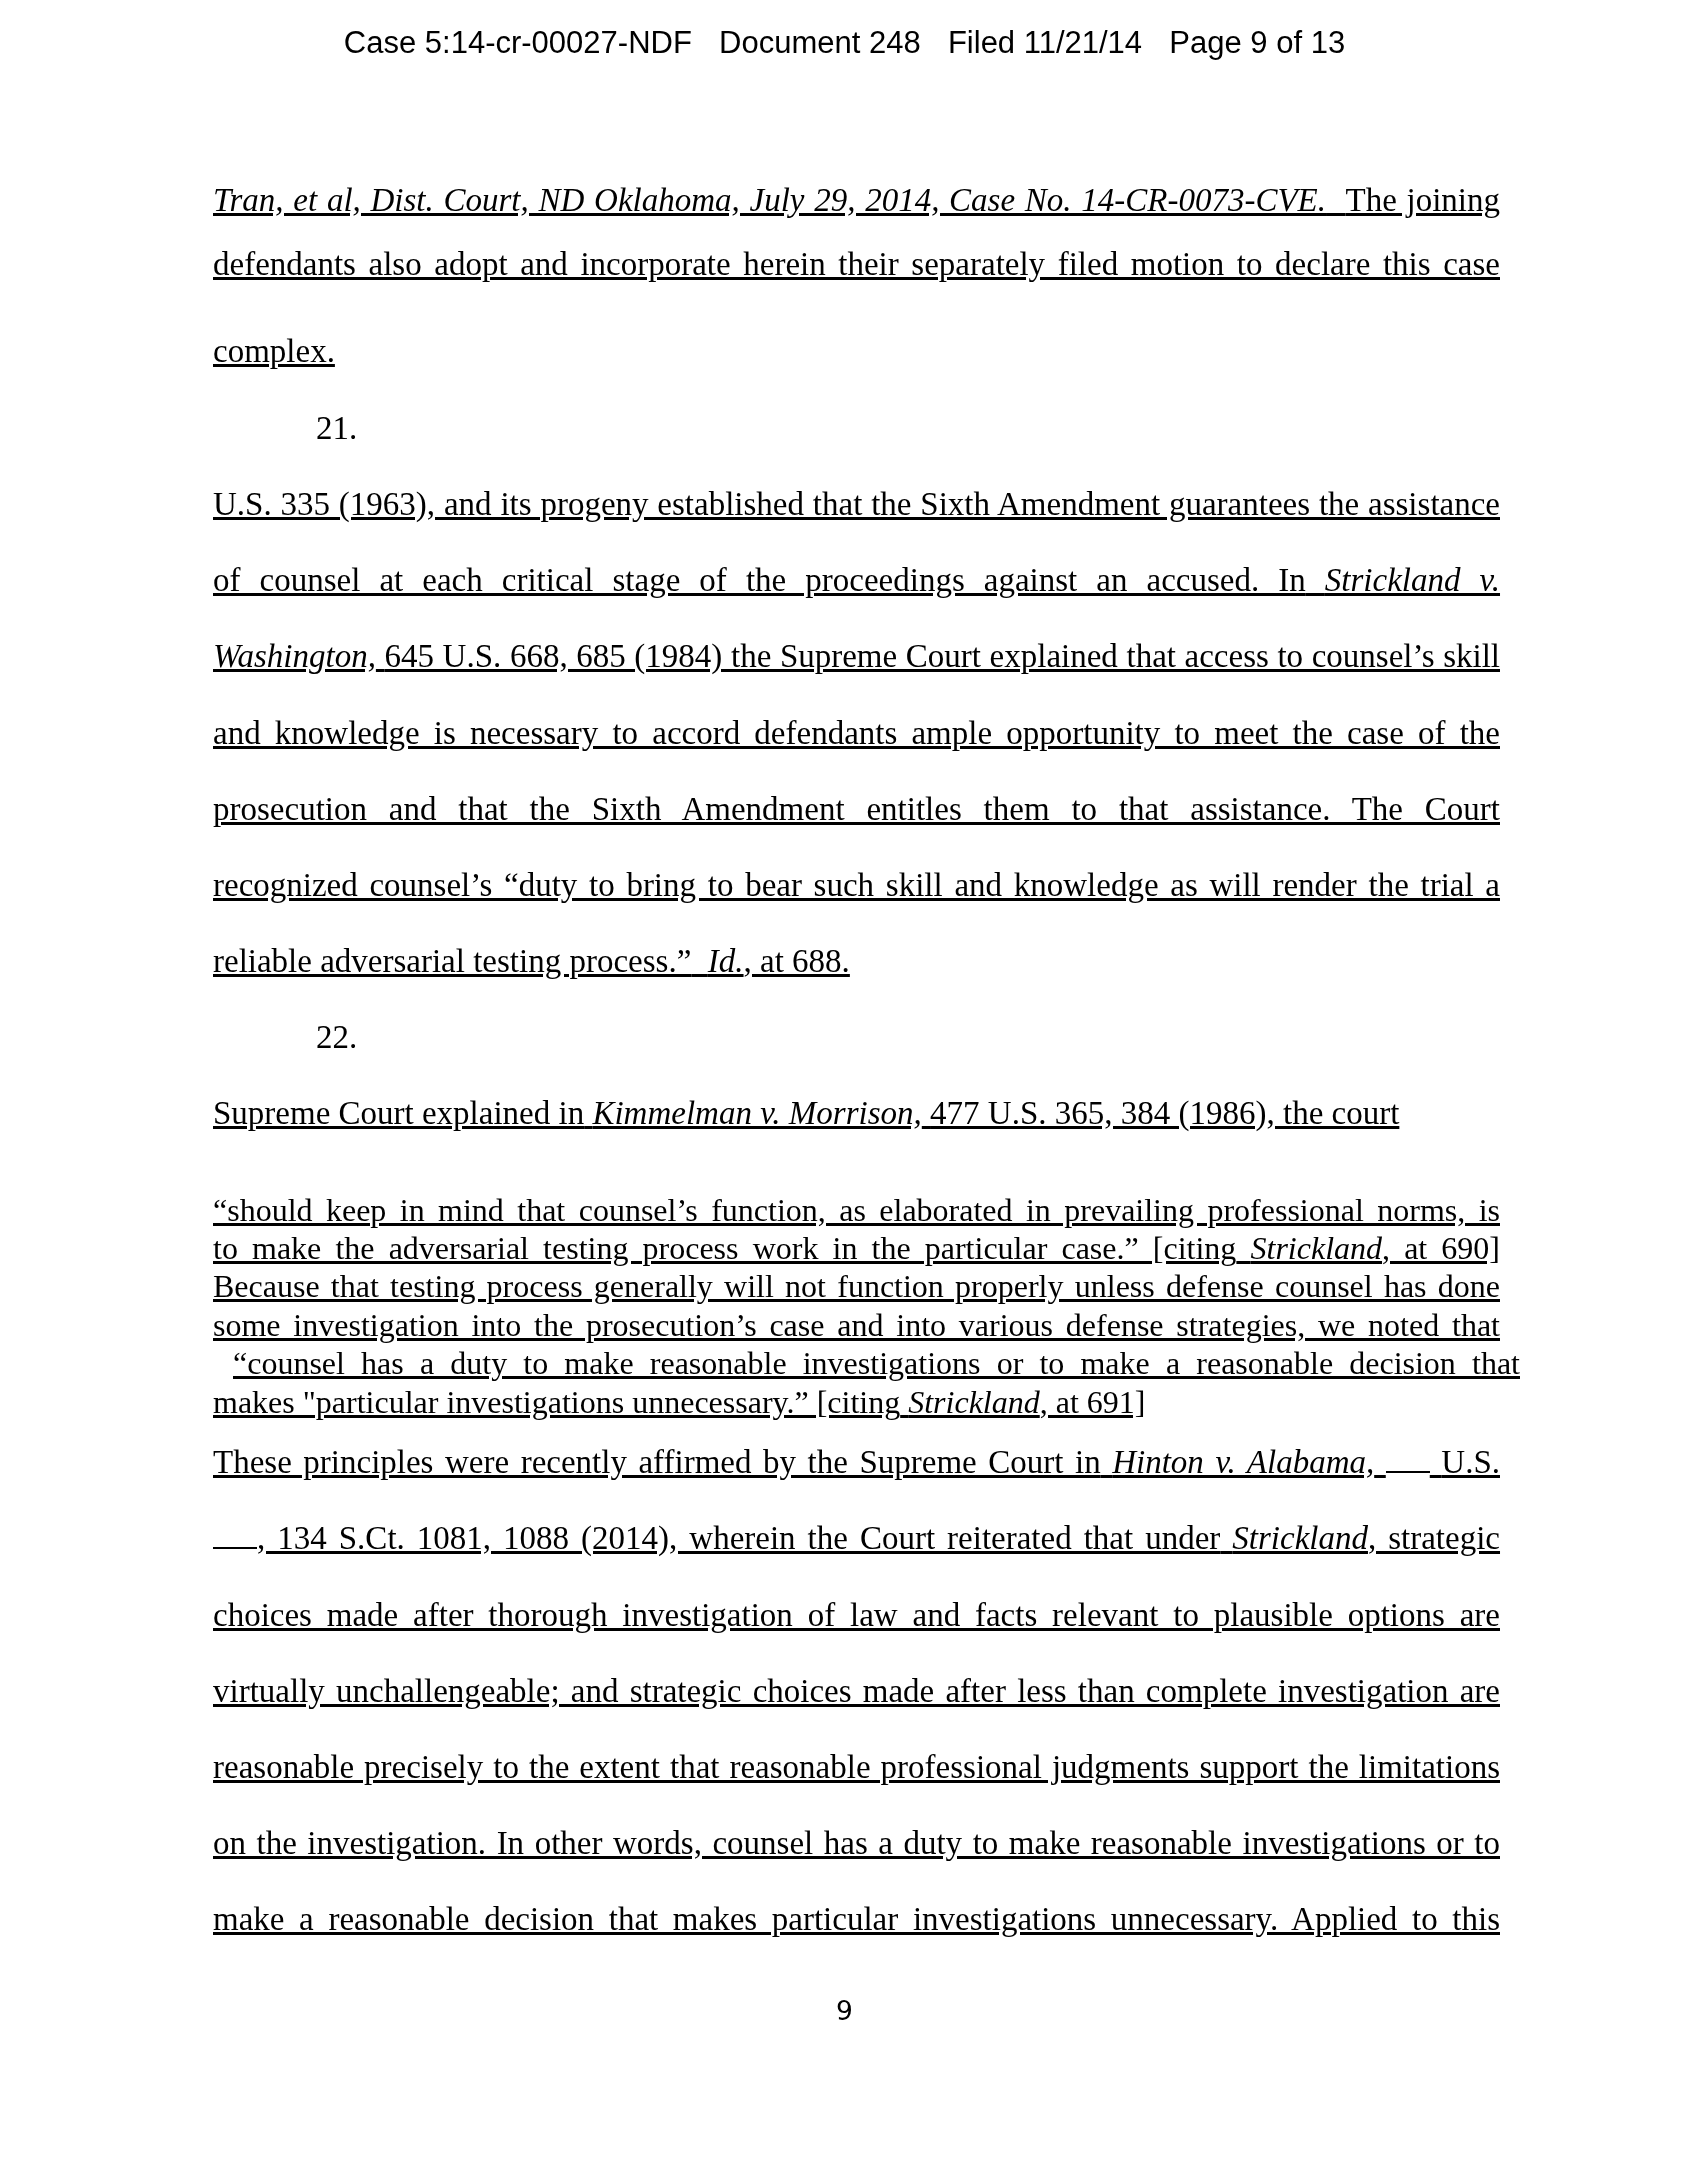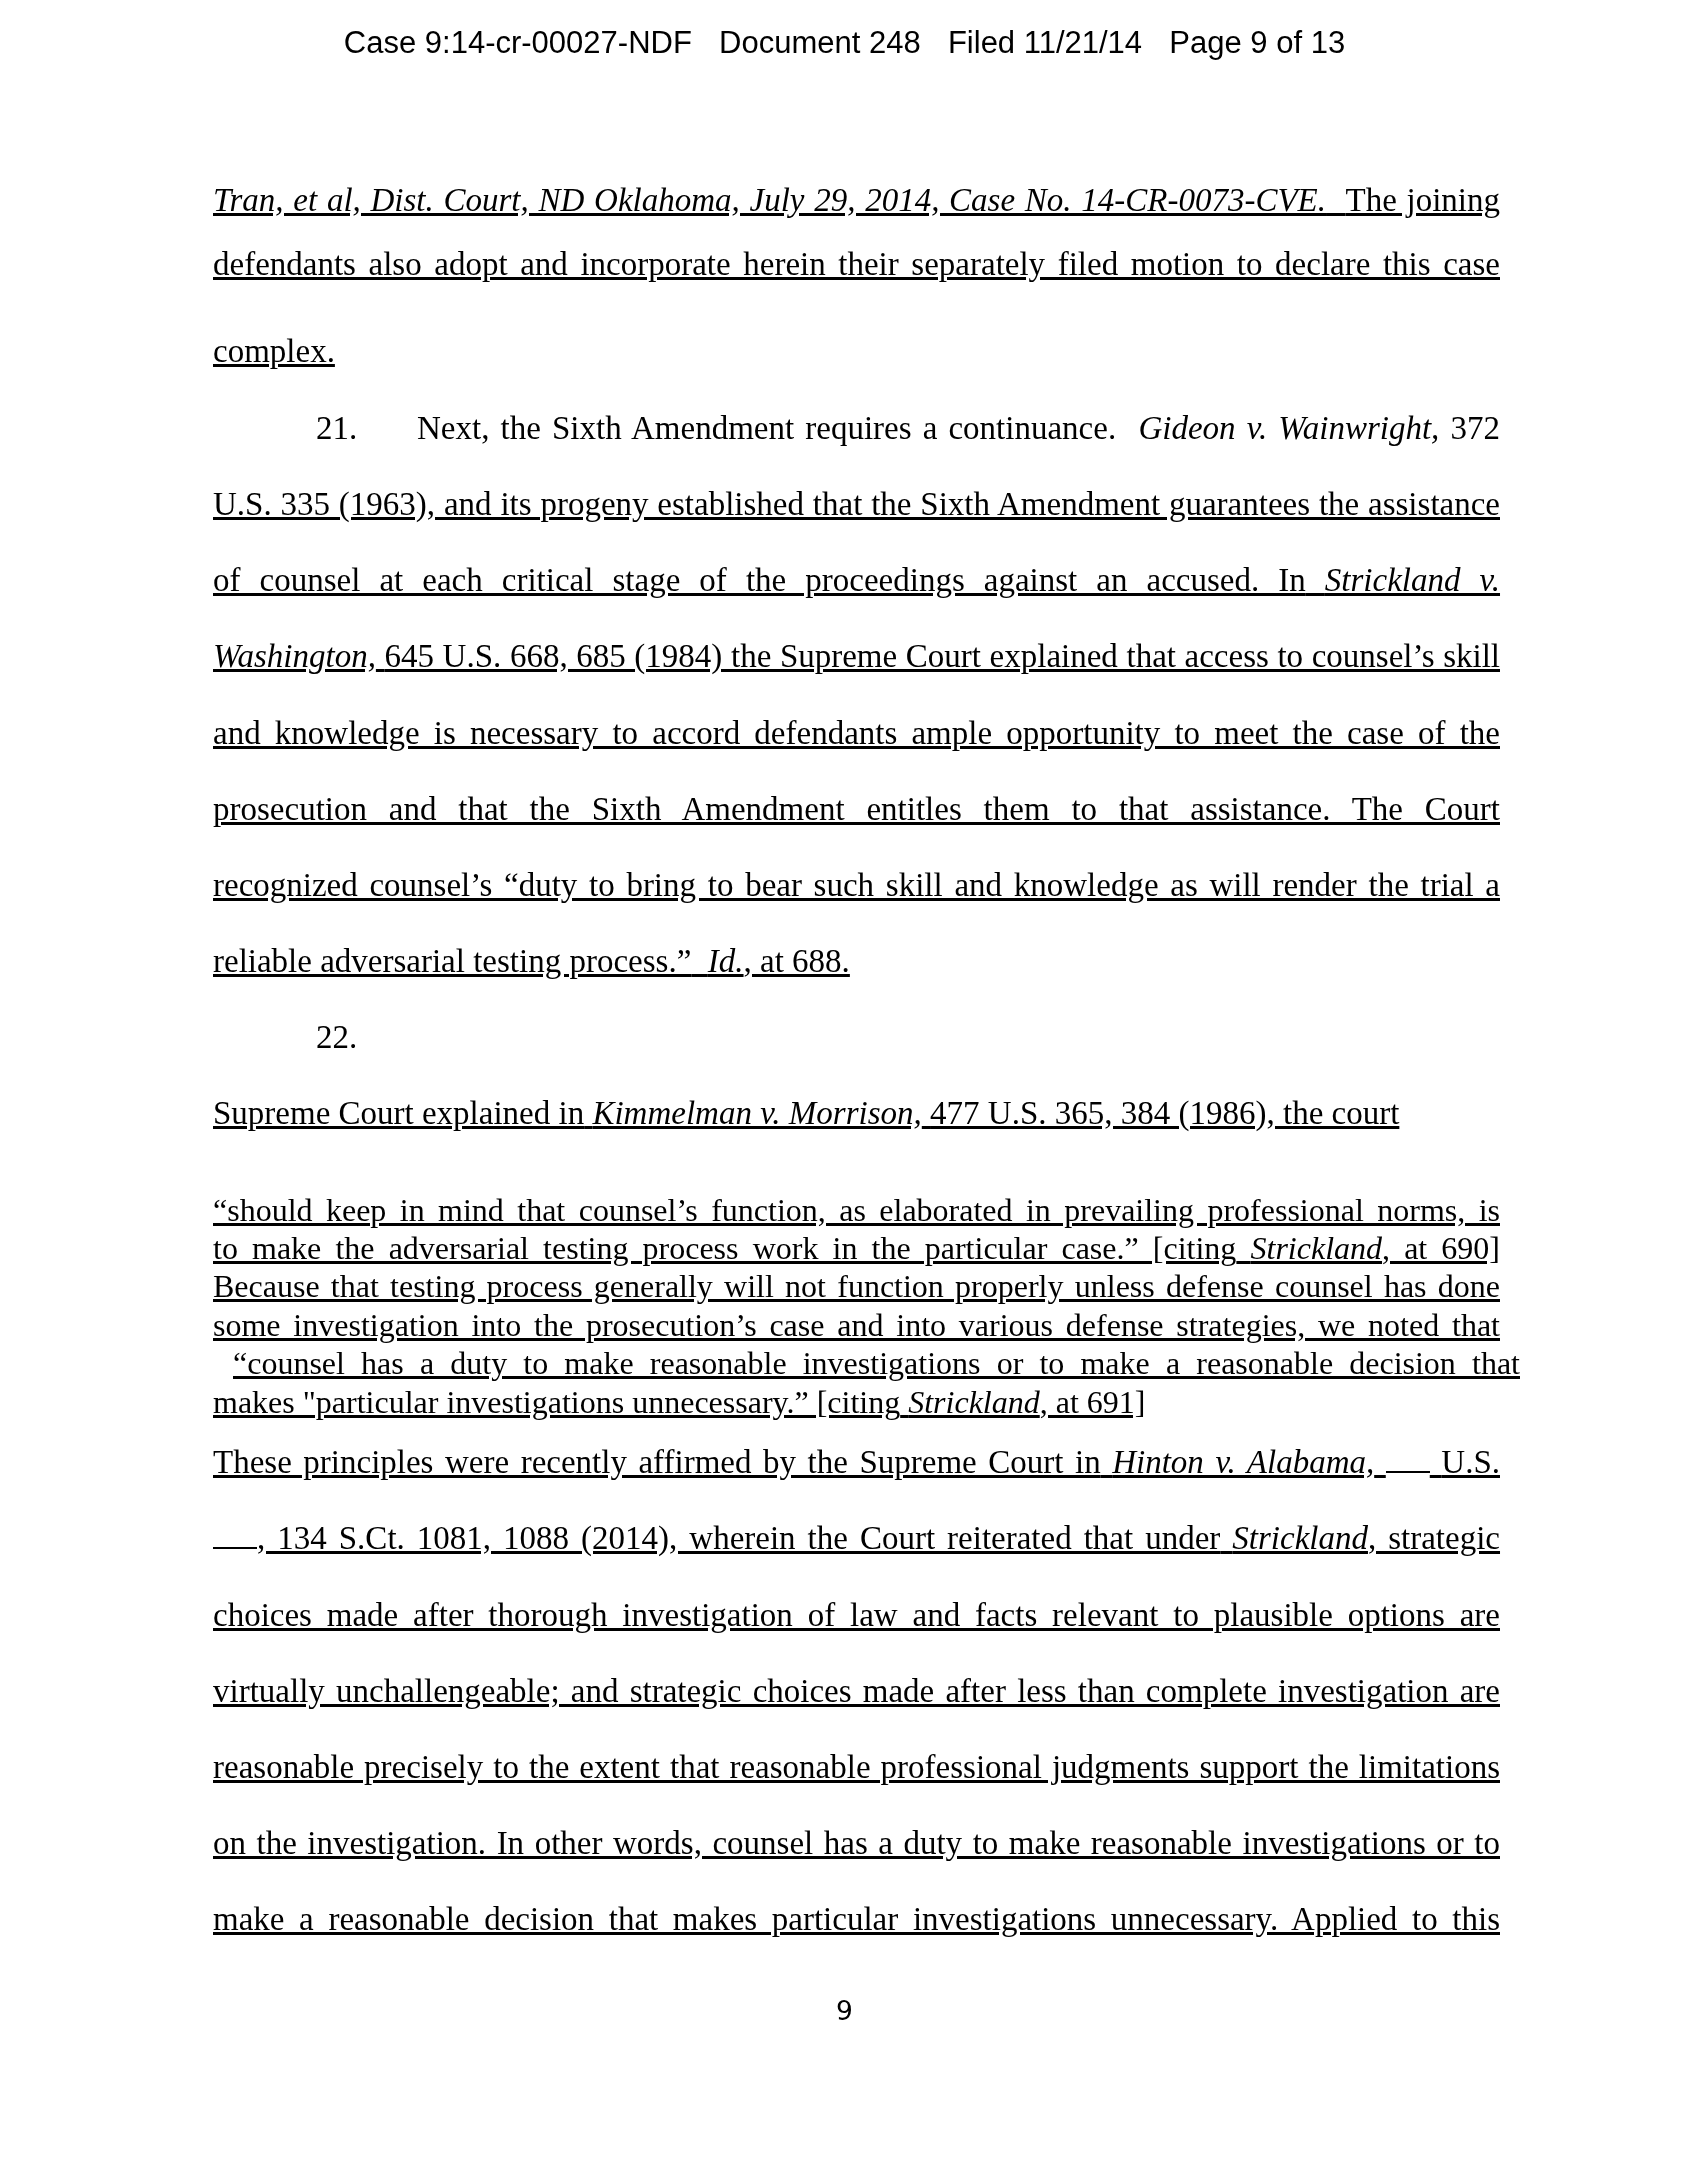--- a/index.html
+++ b/index.html
@@ -25,37 +25,36 @@
   .blank { display: inline-block; width: 44px; border-bottom: 2px solid #000; height: 25px; vertical-align: baseline; }
   .footer {
     position: absolute; top: 1995px; left: 0; width: 1689px; text-align: center;
     font-family: "DejaVu Sans", sans-serif; font-size: 26.5px;
   }
 </style>
 </head>
 <body>
 
 <div class="header">
-  <span>Case 9:14-cr-00027-NDF</span>
+  <span>Case 5:14-cr-00027-NDF</span>
   <span>Document 248</span>
   <span>Filed 11/21/14</span>
   <span>Page 9 of 13</span>
 </div>
 
 <div class="page">
 
   <div class="line" style="top:180px;">
     <i>Tran, et al, Dist. Court, ND Oklahoma, July 29, 2014, Case No. 14-CR-0073-CVE.</i>&nbsp;&nbsp;<span>The joining</span>
   </div>
   <div class="line" style="top:244px;">defendants also adopt and incorporate herein their separately filed motion to declare this case</div>
   <div class="line last" style="top:331px;">complex.</div>
 
   <div class="line" style="top:408px;">
     <span class="pnum">21.</span>
-    <span class="ptext"><span>Next, the Sixth Amendment requires a continuance.</span>&nbsp;&nbsp;<i>Gideon v. Wainwright,</i> <span>372</span></span>
   </div>
   <div class="line" style="top:484px;">U.S. 335 (1963), and its progeny established that the Sixth Amendment guarantees the assistance</div>
   <div class="line" style="top:560px;">
     <span>of counsel at each critical stage of the proceedings against an accused.  In</span> <i>Strickland v.</i>
   </div>
   <div class="line" style="top:636px;">
     <i>Washington,</i> <span>645 U.S. 668, 685 (1984) the Supreme Court explained that access to counsel’s skill</span>
   </div>
   <div class="line" style="top:713px;">and knowledge is necessary to accord defendants ample opportunity to meet the case of the</div>
   <div class="line" style="top:789px;">prosecution and that the Sixth Amendment entitles them to that assistance.  The Court</div>

